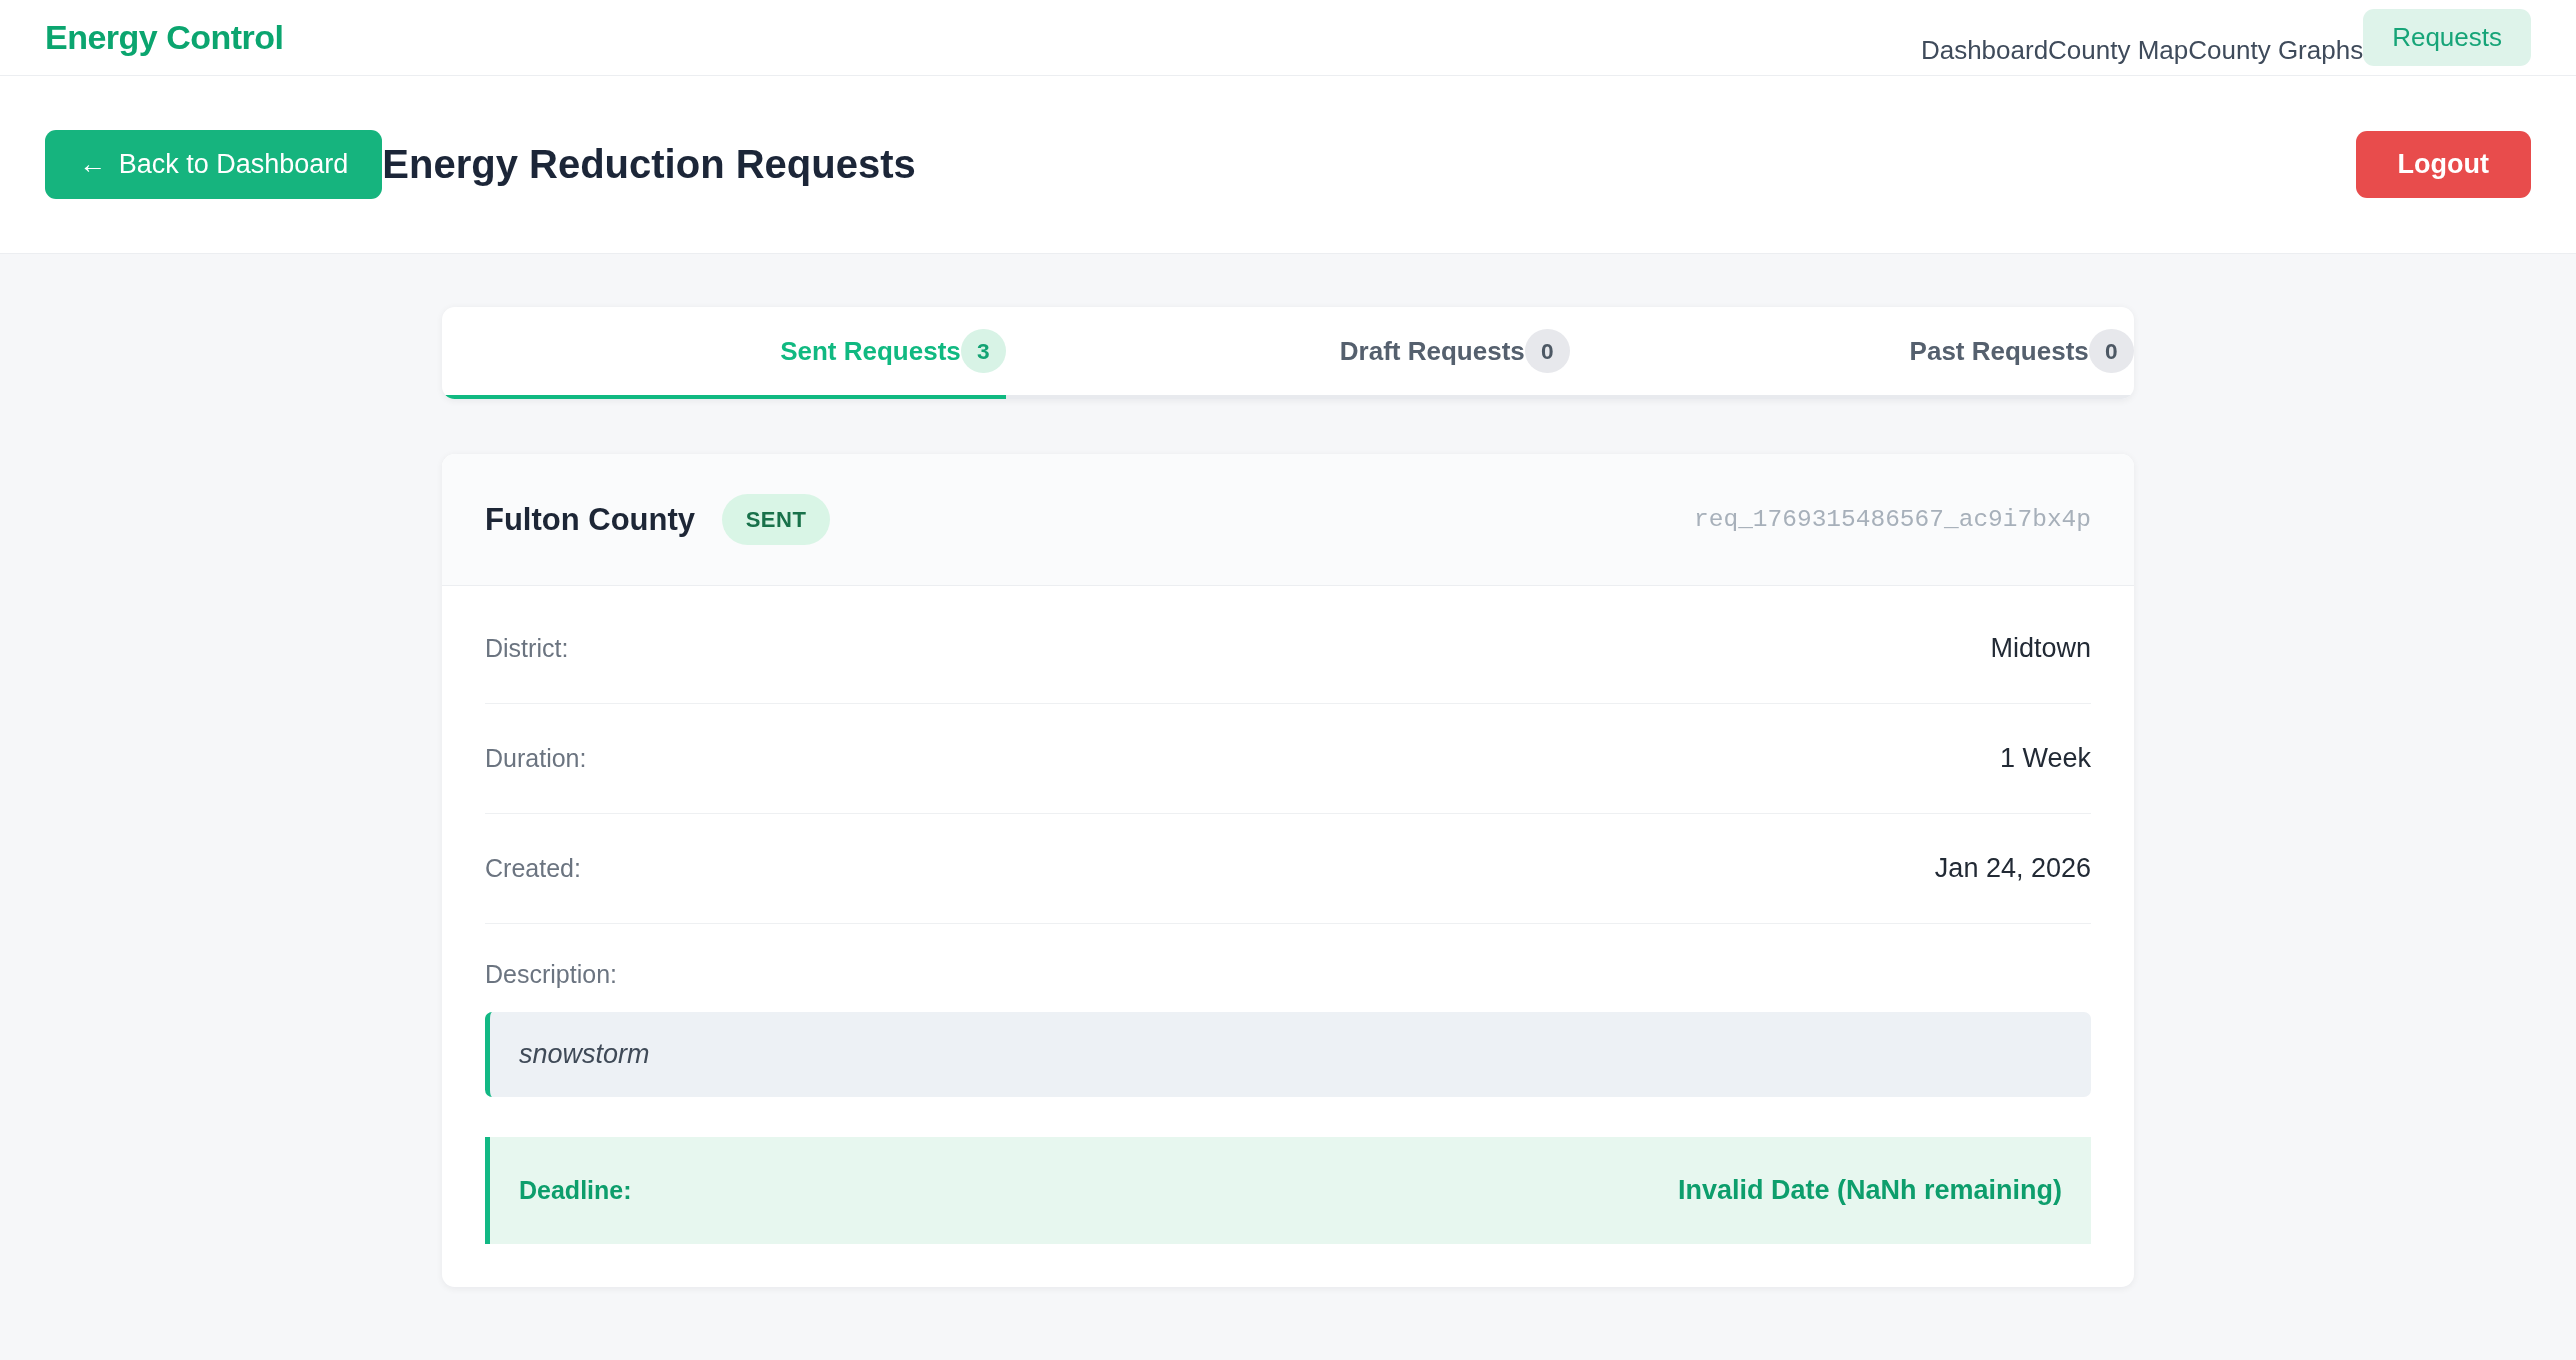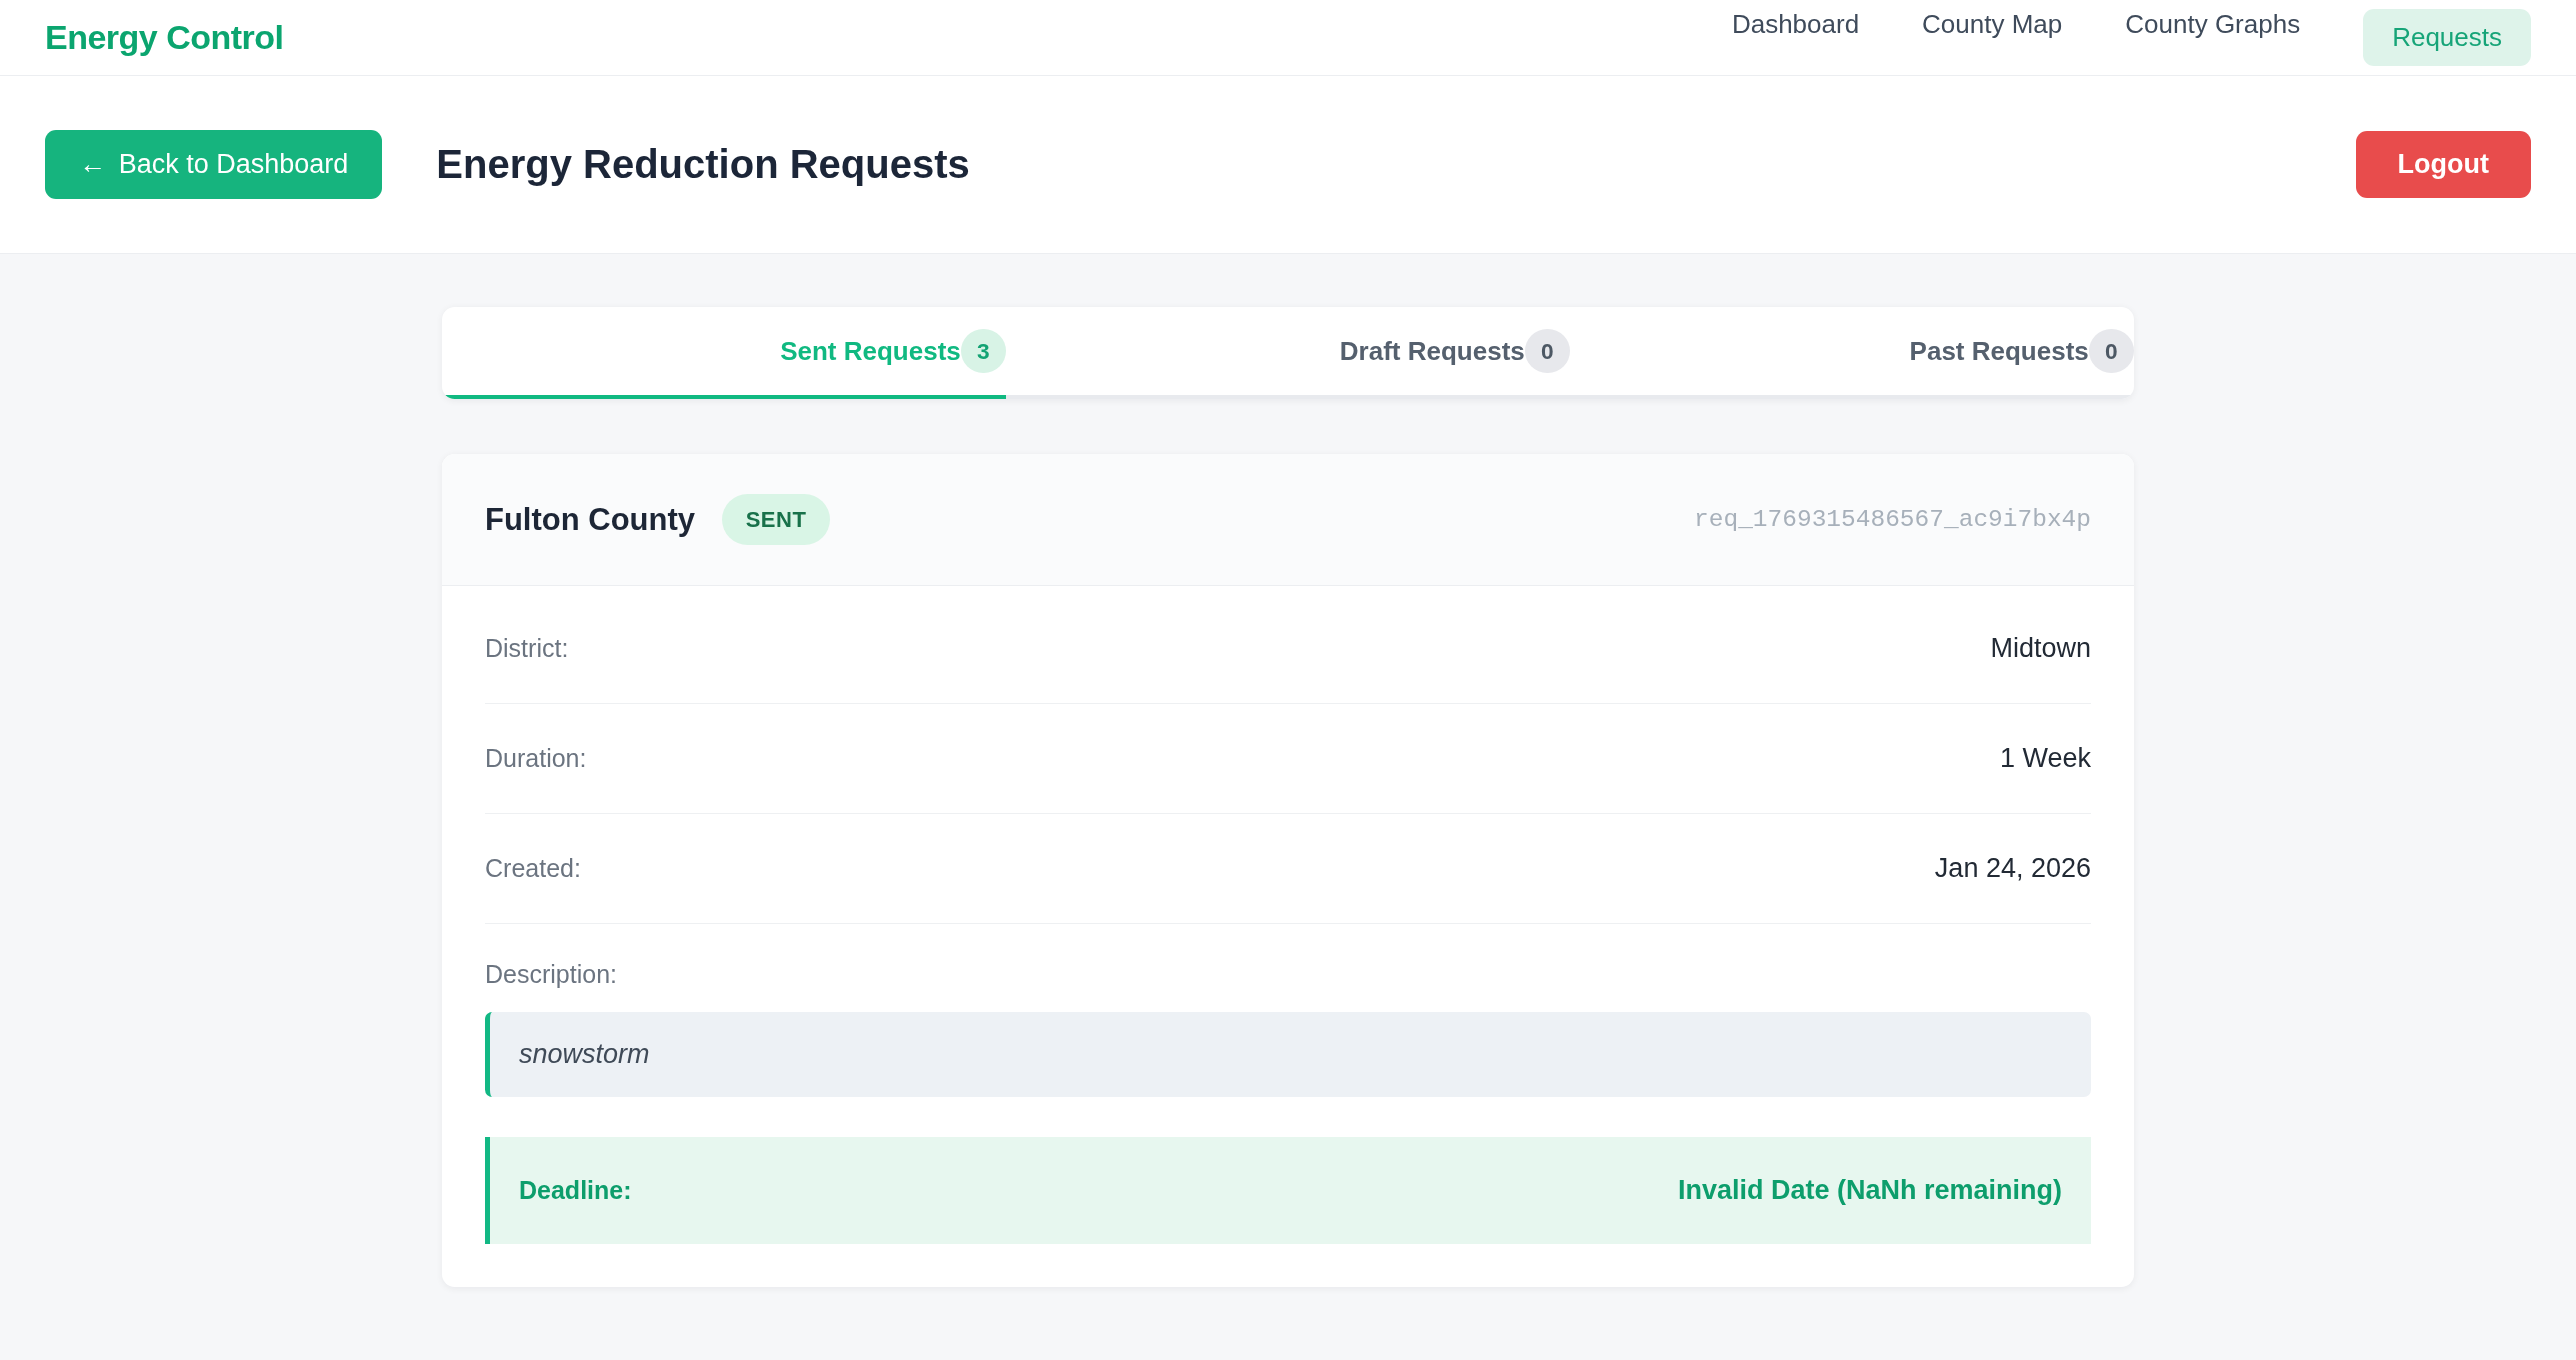--- a/index.html
+++ b/index.html
@@ -11,41 +11,41 @@
   }
 
   
   .topnav {
     height: 76px; background: #ffffff;
     border-bottom: 1.8px solid #eceef1;
     display: flex; align-items: center;
     padding: 0 45px;
   }
   .logo { font-size: 34px; font-weight: 700; color: #0ba56f; letter-spacing: -0.5px; }
-  .nav-links { margin-left: auto; display: flex; align-items: flex-start; gap: 63px; }
+  .nav-links { margin-left: auto; display: flex; align-items: flex-end; }
   .nav-link { font-size: 26px; color: #3f4b5b; cursor: pointer; white-space: nowrap; }
   .nav-link.pill {
     background: #def3ea; color: #16a478;
     padding: 12.7px 29px; border-radius: 11px;
   }
 
   
   .page-header {
     height: 178px; background: #ffffff;
     border-bottom: 1.8px solid #eceef1;
     display: flex; align-items: center;
     padding: 0 45px;
   }
   .back-btn {
     background: #16b47e; color: #ffffff; border: none; cursor: pointer;
     font-family: inherit; font-size: 27px;
     padding: 19px 34px; border-radius: 11px;
     display: flex; align-items: center; gap: 12.7px;
   }
-  .page-title { font-size: 40px; font-weight: 700; color: #1c2638; margin-left: 54px; }
+  .page-title { font-size: 40px; font-weight: 700; color: #1c2638; }
   .logout-btn {
     margin-left: auto; background: #e84c4c; color: #ffffff; border: none; cursor: pointer;
     font-family: inherit; font-size: 27px; font-weight: 700;
     padding: 18px 42px; border-radius: 11px;
   }
 
   
   .main { display: flex; justify-content: center; }
   .container { width: 1692px; padding-top: 53px; }
 

